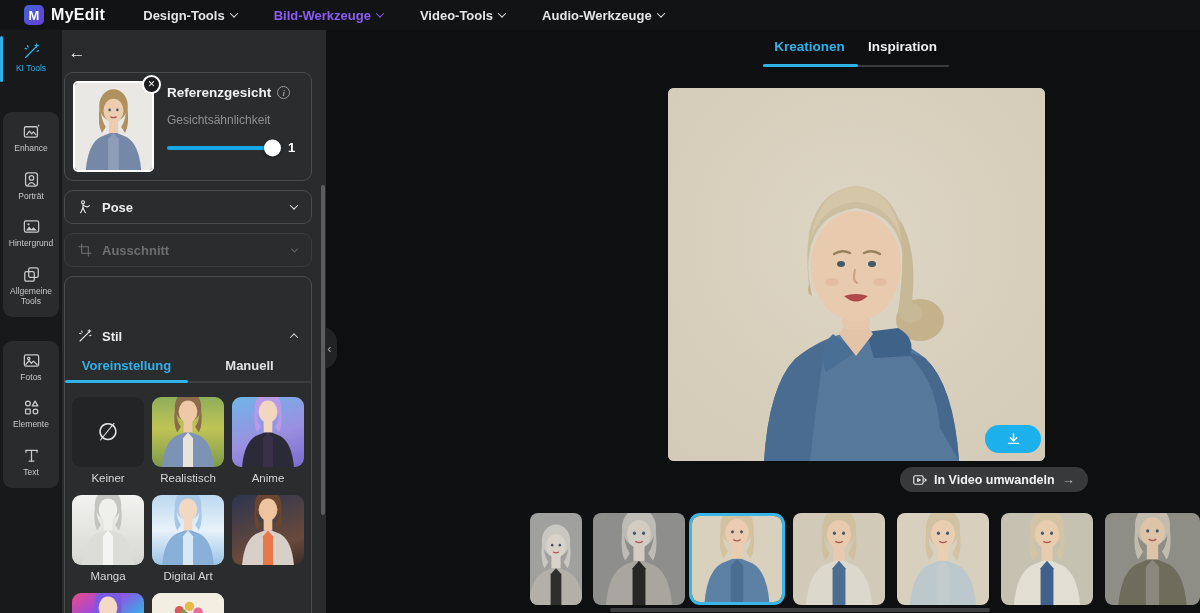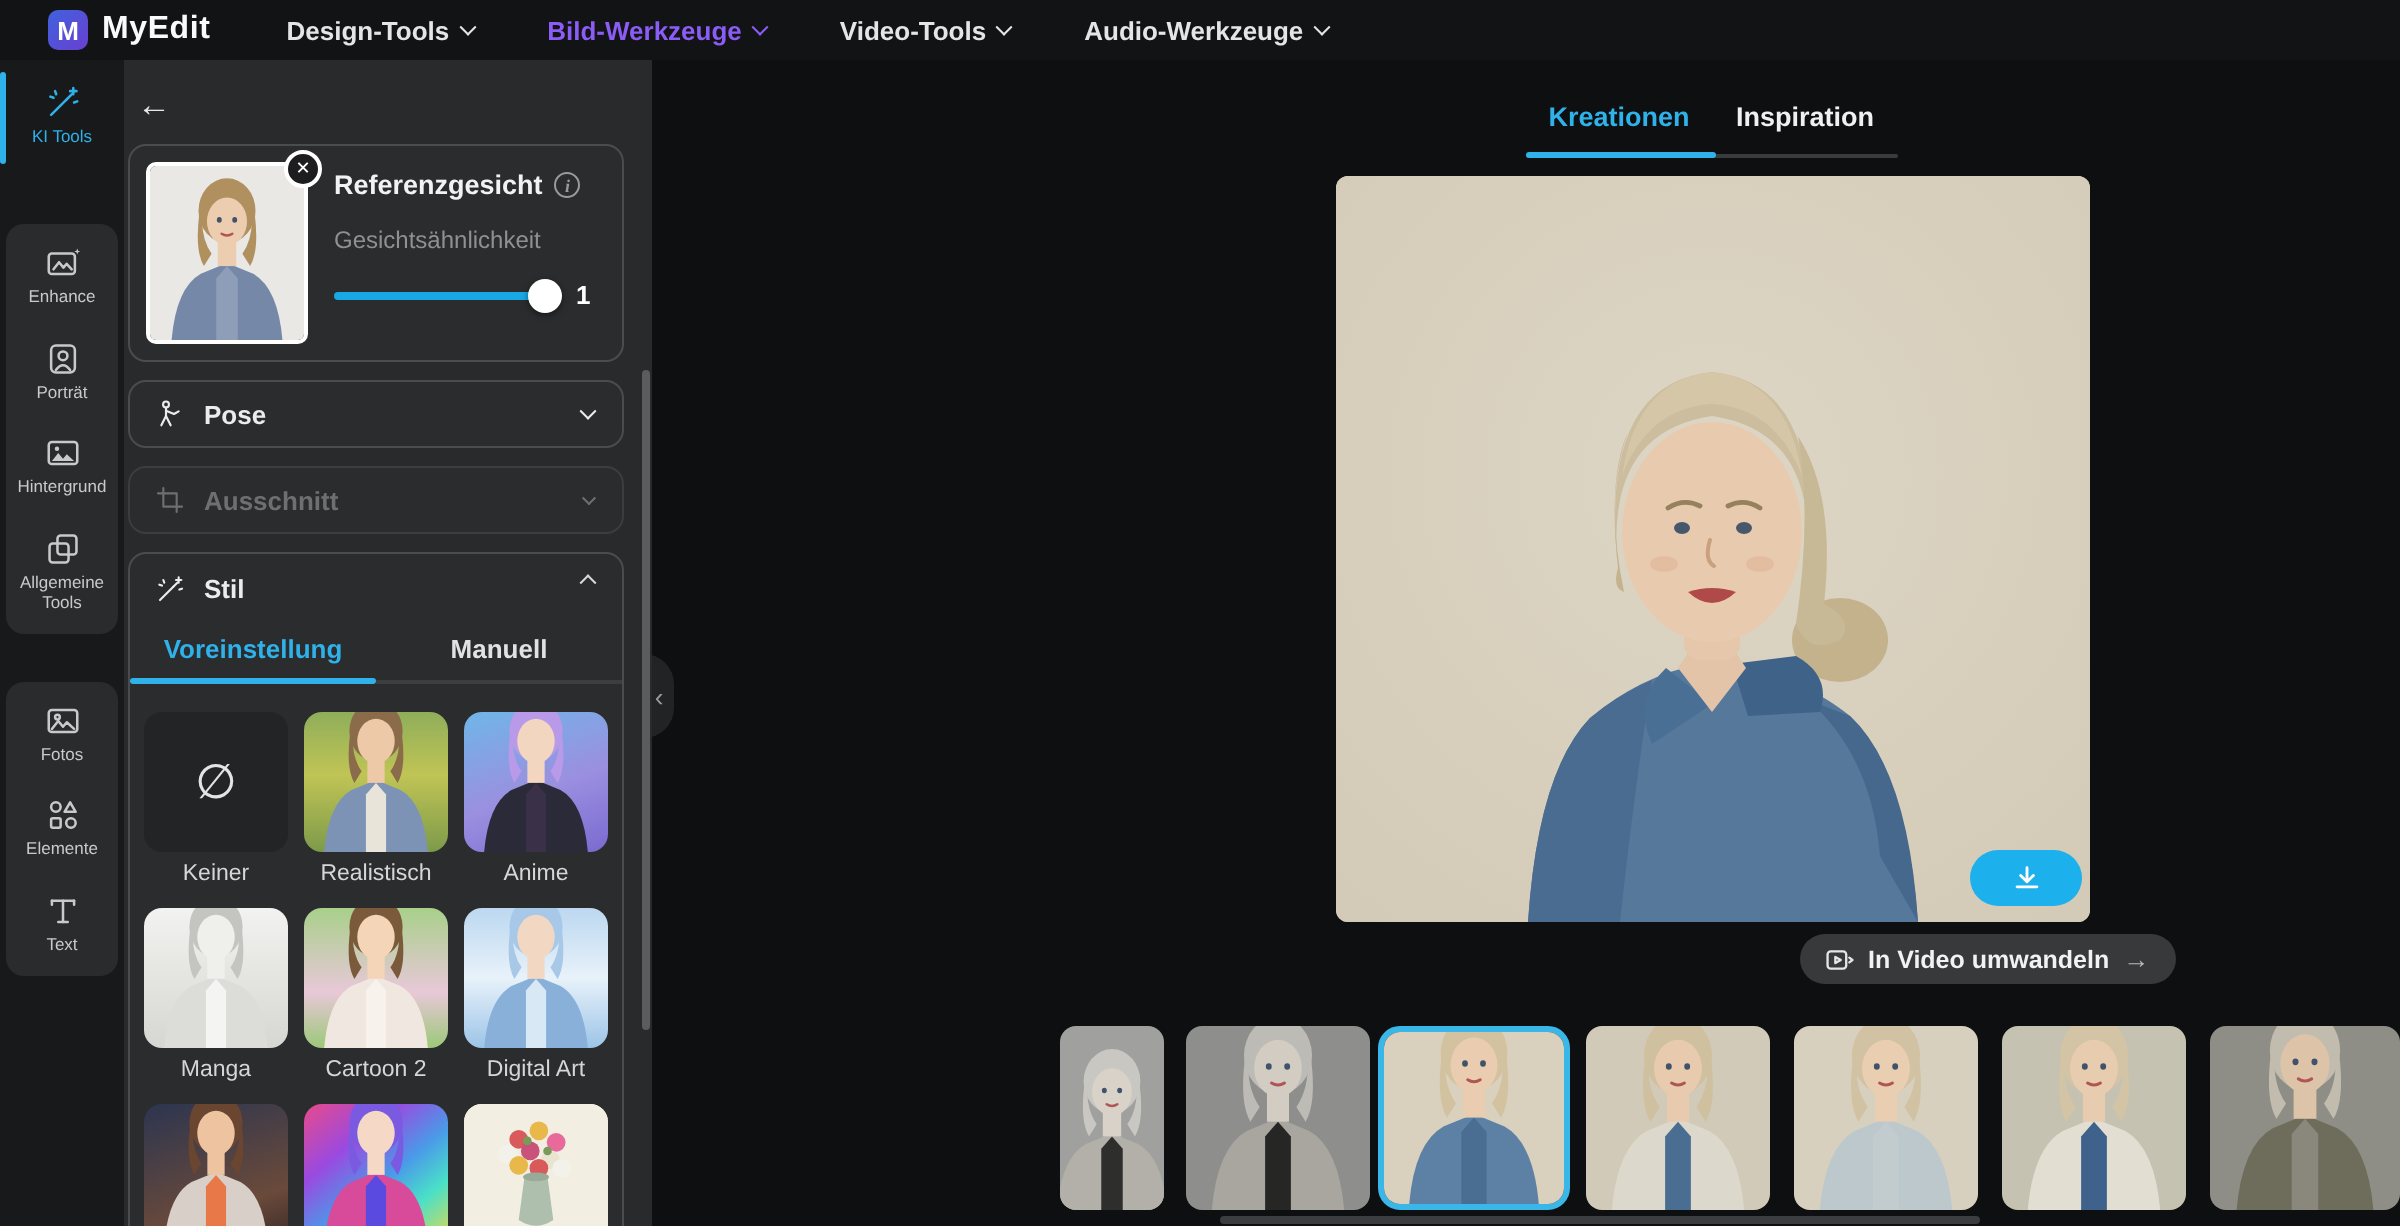--- a/index.html
+++ b/index.html
@@ -65,21 +65,21 @@
              margin-bottom:9px; cursor:pointer; }
   .sec-row .sic { width:16px; height:16px; flex:none; }
   .sec-row .sic svg { width:100%; height:100%; stroke:currentColor; fill:none; stroke-width:1.6;
                       stroke-linecap:round; stroke-linejoin:round; }
   .sec-label { font-size:13px; font-weight:bold; flex:1; }
   .sec-row .caret { margin-right:2px; }
   .sec-row.disabled { color:#6e6f70; border-color:#3c3d3e; cursor:default; }
   .sec-row.disabled .caret { width:5px; height:5px; }
 
   .style-card { padding:10px 0 0; height:372px; overflow:hidden; }
-  .style-head { display:flex; gap:9px; padding:0 12px 8px; cursor:pointer; }
+  .style-head { display:flex; align-items:center; gap:9px; padding:0 12px 8px; cursor:pointer;margin-top:41px; }
   .style-head .sic { width:16px; height:16px; }
   .style-head .sic svg { width:100%; height:100%; stroke:#ececec; fill:none; stroke-width:1.6;
                          stroke-linecap:round; stroke-linejoin:round; }
   .caret-up { display:inline-block; width:6px; height:6px; border-right:1.7px solid #d8d8d8;
               border-bottom:1.7px solid #d8d8d8; transform:rotate(225deg) translate(-1px,-1px); margin-right:2px; }
   .style-tabs { display:flex; margin-top:6px; }
   .style-tab { flex:1; text-align:center; font-size:13px; font-weight:bold; color:#e2e2e2;
                padding-bottom:10px; cursor:pointer; position:relative; }
   .style-tab.on { color:#2fb1ea; }
   .tab-line { position:absolute; left:0; bottom:0; width:100%; height:2px; background:#3d3e3f; }
@@ -94,21 +94,21 @@
   .preset-label { font-size:11.5px; color:#d6d6d6; white-space:nowrap; }
 
   .vscroll { position:absolute; right:1px; top:155px; width:4px; height:330px;
              background:#5b5c5d; border-radius:2px; z-index:16; }
   .handle { position:absolute; left:322px; top:327px; width:15px; height:42px; background:#222324;
             border-radius:0 21px 21px 0; z-index:14; display:flex; align-items:center;
             justify-content:center; color:#9b9b9b; font-size:13px; cursor:pointer; }
 
   
   .stage { position:absolute; left:326px; top:30px; width:874px; height:583px; }
-  .stage-tabs { position:absolute; left:437px; top:21px; width:186px; }
+  .stage-tabs { position:absolute; left:437px; top:9px; width:186px; }
   .stage-tabs .row { display:flex; }
   .stab { flex:1; text-align:center; font-size:13.5px; font-weight:bold; color:#f0f0f0;
           cursor:pointer; padding-bottom:11px; }
   .stab.on { color:#2fb1ea; }
   .stage-track { height:2px; background:#3a3b3c; border-radius:2px; position:relative; }
   .stage-track .on-bar { position:absolute; left:0; top:-1px; width:95px; height:3px;
                          background:#2fb1ea; border-radius:2px; }
 
   .canvas { position:absolute; left:342px; top:58px; width:377px; height:373px;
             border-radius:6px; overflow:hidden; background:#d9d1c0; }
@@ -352,36 +352,20 @@
     <path d="M43 80 L50 72 L57 80 L57 120 L43 120 Z" fill="#f4f4f2"></path>
     <rect x="44" y="54" width="12" height="18" fill="#efefec"></rect>
     <ellipse cx="50" cy="36" rx="18.5" ry="21" fill="#c4c4c0"></ellipse>
     <path d="M32 38 Q29 62 35 72 L40 64 Q33 54 34 38 Z" fill="#c4c4c0"></path>
     <path d="M68 38 Q71 62 65 72 L60 64 Q67 54 66 38 Z" fill="#c4c4c0"></path>
     <ellipse cx="50" cy="43" rx="13" ry="15.5" fill="#efefec"></ellipse>
 
   </svg>
             </div>
             <div class="preset-label">Manga</div>
-          </div>
-          <div class="preset">
-            <div class="preset-art" style="background: linear-gradient(rgb(168, 208, 138), rgb(232, 200, 216) 60%, rgb(156, 200, 120));">
-              <svg class="person" viewBox="0 0 100 120" preserveAspectRatio="xMidYMax slice" width="100%" height="100%">
-    <rect width="100" height="120" fill="transparent"></rect>
-    <path d="M14 120 Q17 86 33 77 L50 70 L67 77 Q83 86 86 120 Z" fill="#f0e8e0"></path>
-    <path d="M43 80 L50 72 L57 80 L57 120 L43 120 Z" fill="#f7f2ec"></path>
-    <rect x="44" y="54" width="12" height="18" fill="#f5d5b8"></rect>
-    <ellipse cx="50" cy="36" rx="18.5" ry="21" fill="#7a5a3a"></ellipse>
-    <path d="M32 38 Q29 62 35 72 L40 64 Q33 54 34 38 Z" fill="#7a5a3a"></path>
-    <path d="M68 38 Q71 62 65 72 L60 64 Q67 54 66 38 Z" fill="#7a5a3a"></path>
-    <ellipse cx="50" cy="43" rx="13" ry="15.5" fill="#f5d5b8"></ellipse>
-
-  </svg>
-            </div>
-            <div class="preset-label">Cartoon 2</div>
           </div>
           <div class="preset">
             <div class="preset-art" style="background: linear-gradient(rgb(188, 216, 240), rgb(232, 242, 250) 50%, rgb(156, 196, 232));">
               <svg class="person" viewBox="0 0 100 120" preserveAspectRatio="xMidYMax slice" width="100%" height="100%">
     <rect width="100" height="120" fill="transparent"></rect>
     <path d="M14 120 Q17 86 33 77 L50 70 L67 77 Q83 86 86 120 Z" fill="#88b0d8"></path>
     <path d="M43 80 L50 72 L57 80 L57 120 L43 120 Z" fill="#d8e8f5"></path>
     <rect x="44" y="54" width="12" height="18" fill="#f2d8c2"></rect>
     <ellipse cx="50" cy="36" rx="18.5" ry="21" fill="#a8c8e8"></ellipse>
     <path d="M32 38 Q29 62 35 72 L40 64 Q33 54 34 38 Z" fill="#a8c8e8"></path>

